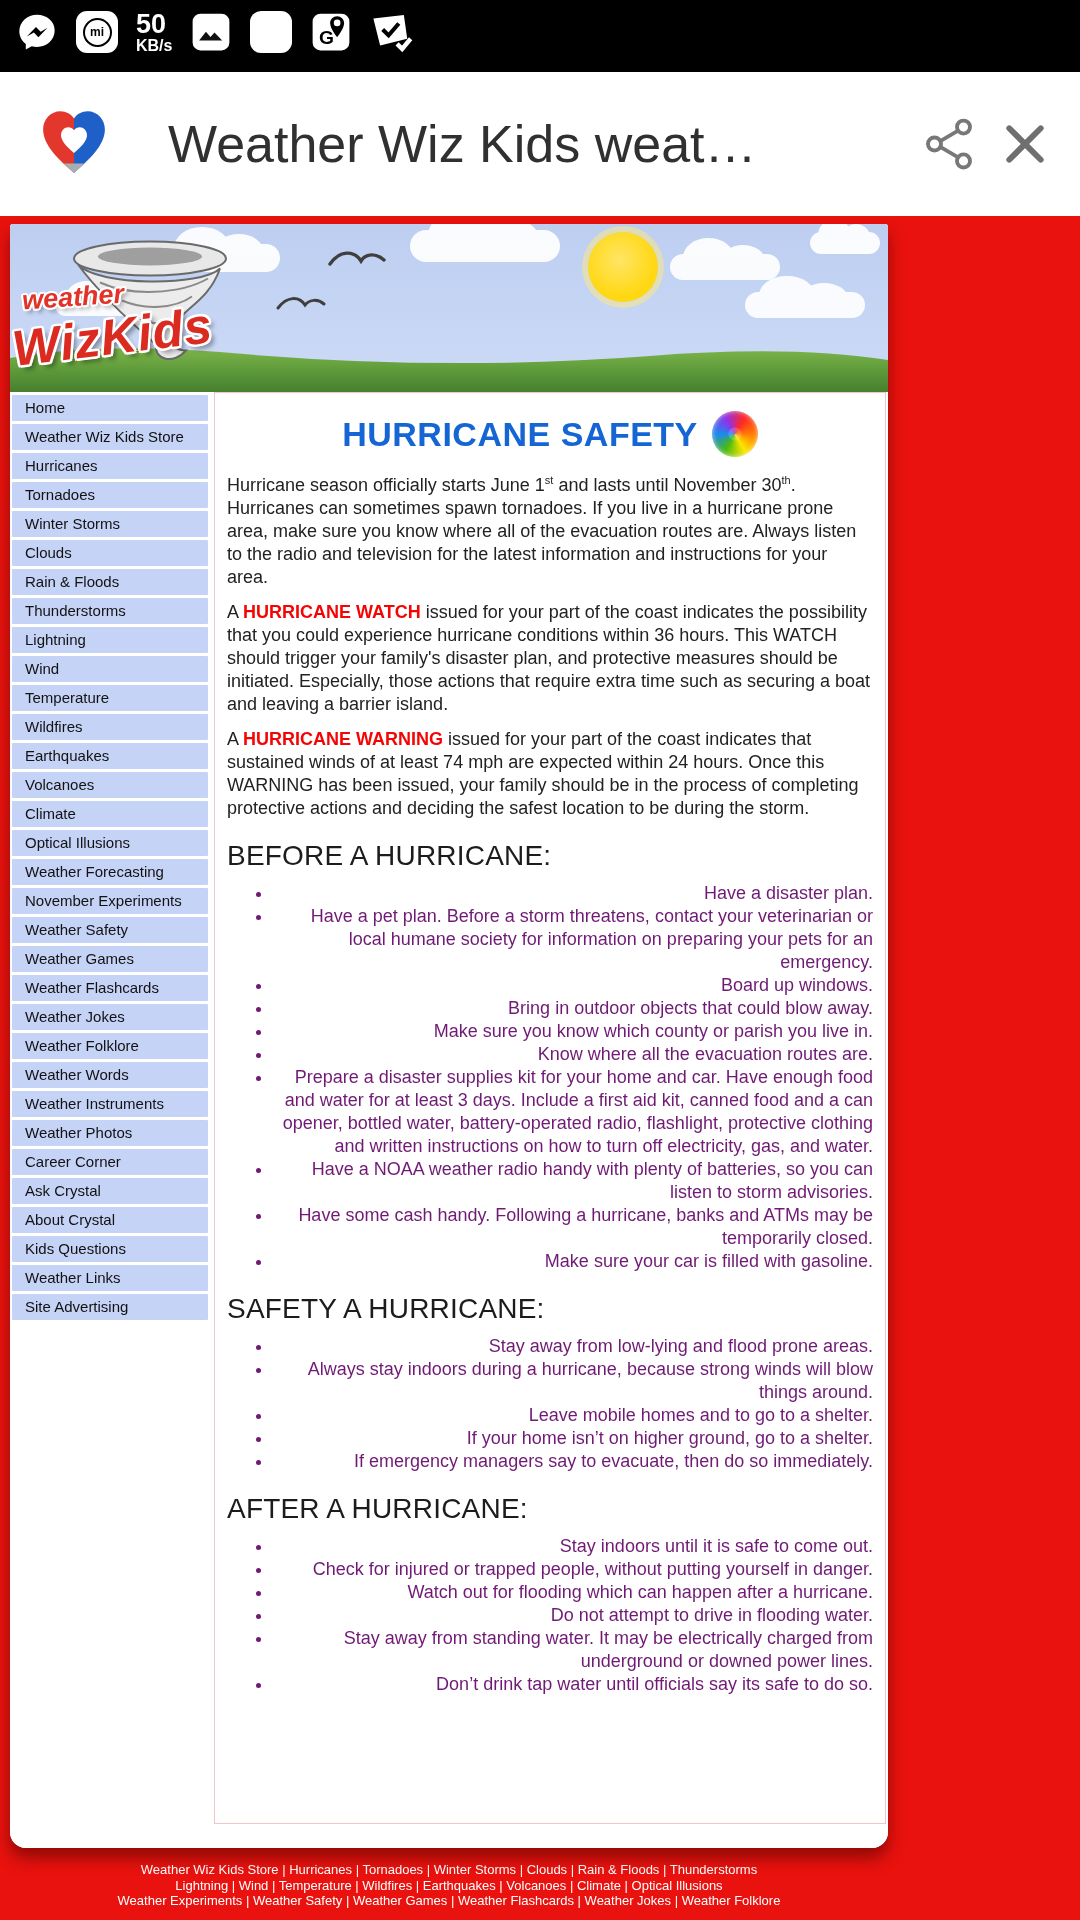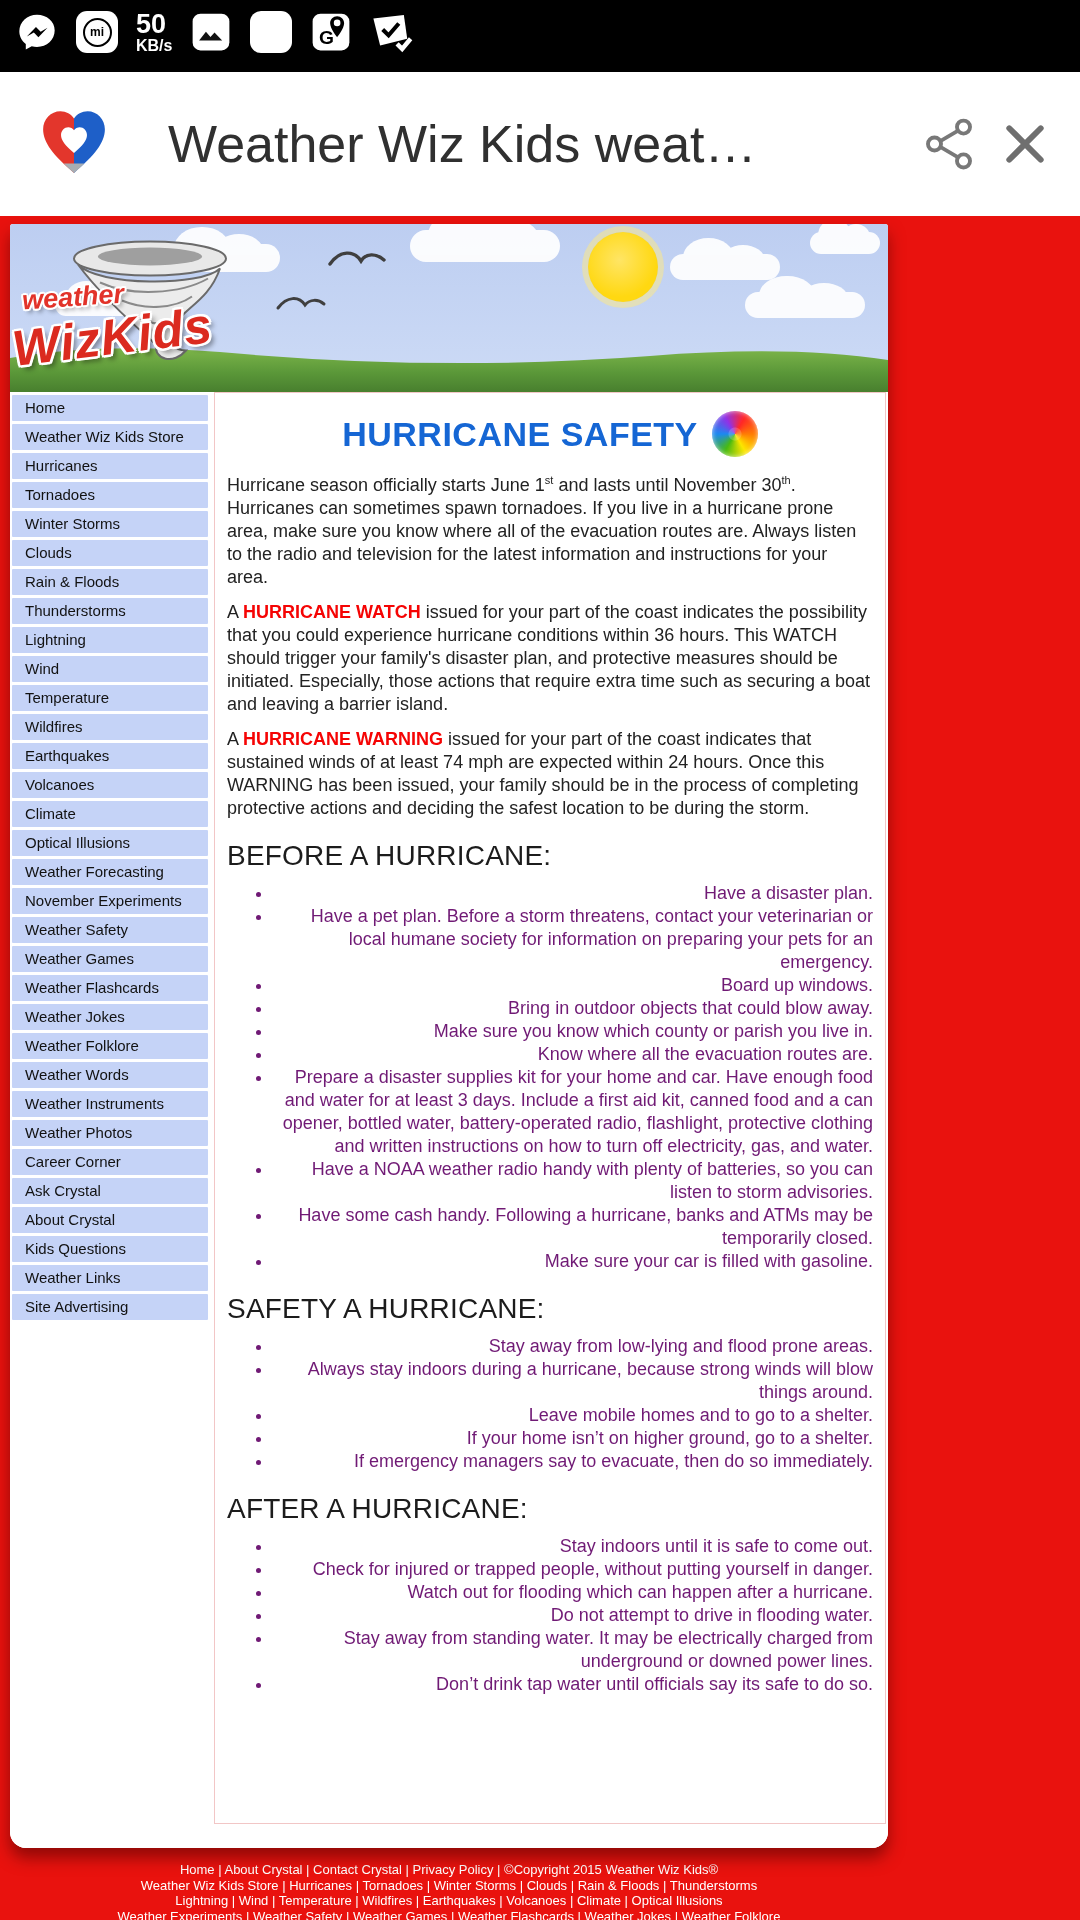--- a/index.html
+++ b/index.html
@@ -288,19 +288,18 @@
               <li class="bitem">Do not attempt to drive in flooding water.</li>
               <li class="bitem">Stay away from standing water. It may be electrically charged from underground or downed power lines.</li>
               <li class="bitem">Don’t drink tap water until officials say its safe to do so.</li>
             </ul>
         </main>
       </div>
     </div>
 
     <footer class="site-footer">
 
-    <div class="footer-line">Home | About Crystal | Contact Crystal | Privacy Policy | ©Copyright 2015 Weather Wiz Kids®</div>
         <div class="footer-line">Weather Wiz Kids Store | Hurricanes | Tornadoes | Winter Storms | Clouds | Rain &amp; Floods | Thunderstorms</div>
         <div class="footer-line">Lightning | Wind | Temperature | Wildfires | Earthquakes | Volcanoes | Climate | Optical Illusions</div>
         <div class="footer-line">Weather Experiments | Weather Safety | Weather Games | Weather Flashcards | Weather Jokes | Weather Folklore</div>
       </footer>
   </div>
 </div>
 
 </body></html>

